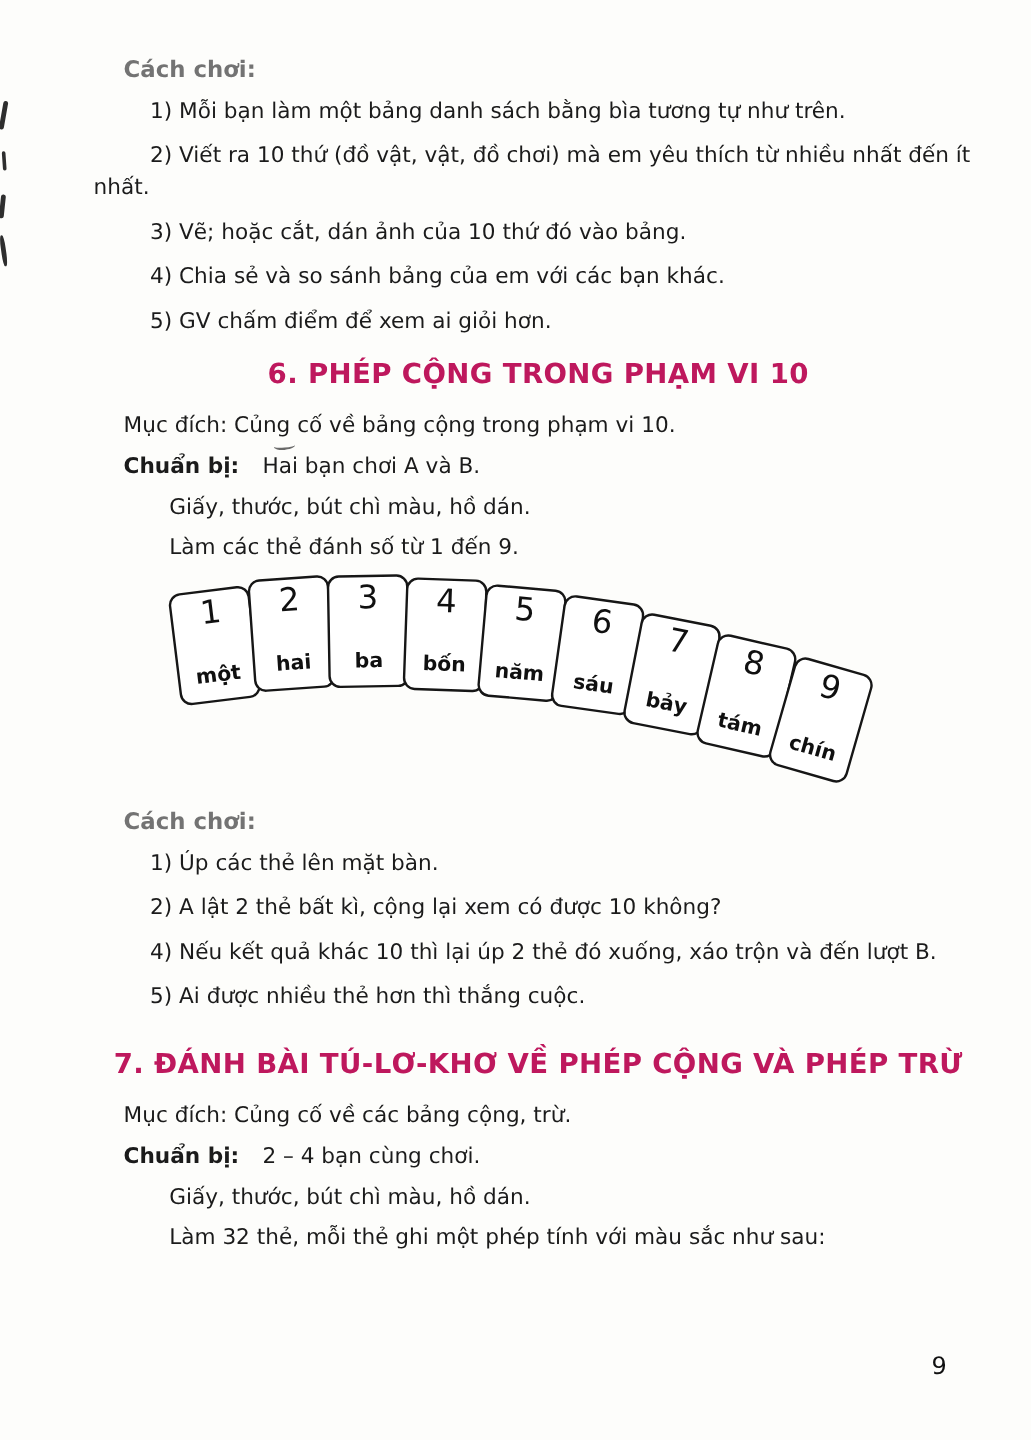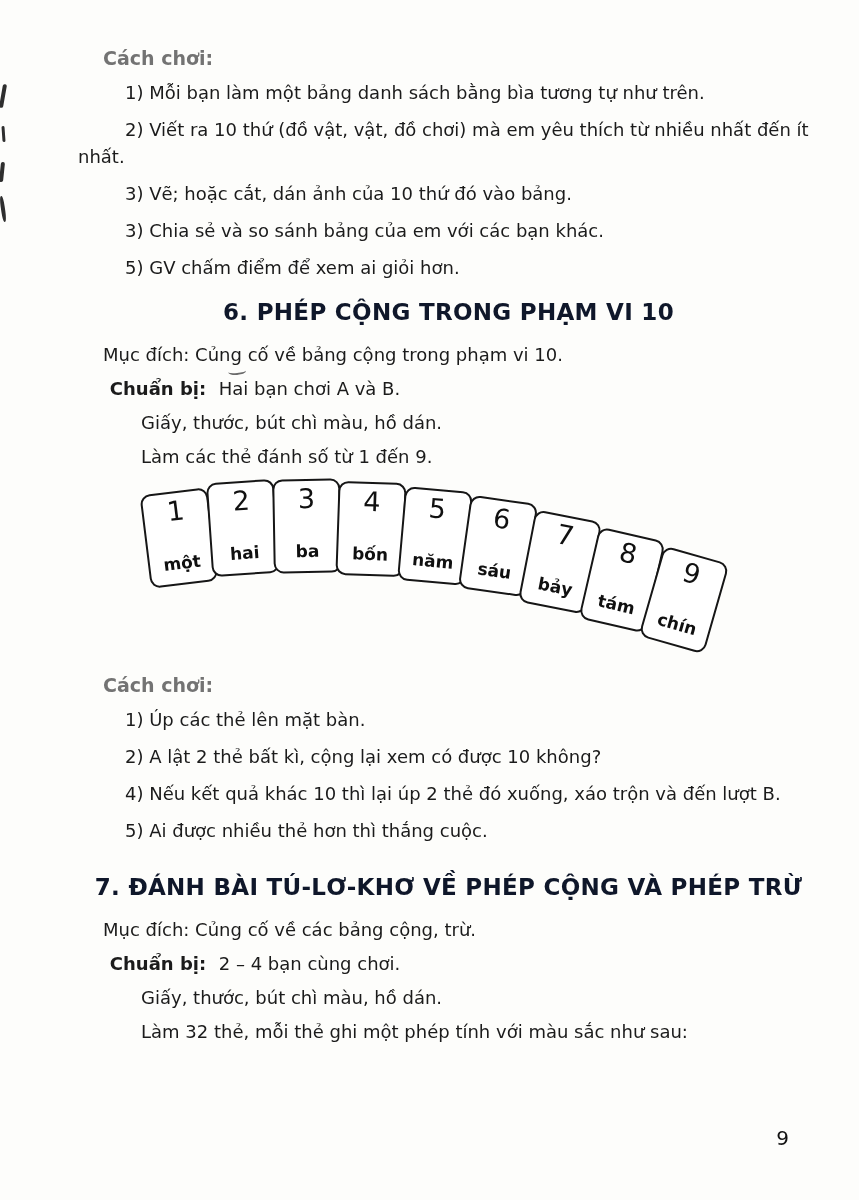--- a/index.html
+++ b/index.html
@@ -28,37 +28,36 @@
     color: #737373;
   }
   .item {
     text-indent: 47px;
     margin-bottom: 10px;
   }
   .section-title {
     font-size: 23px;
     font-weight: bold;
     text-align: center;
-    color: #0f172a;
+    color: #be185d;
     letter-spacing: 0.3px;
     margin: 14px 0 12px;
   }
   .purpose {
     text-indent: 25px;
     margin-bottom: 7px;
   }
   .prep-first {
     padding-left: 25px;
     margin-bottom: 7px;
   }
   .prep-first .label-box {
     display: inline-block;
     width: 110px;
     font-weight: bold;
-    text-align: center;
   }
   .prep-cont {
     margin-left: 63px;
     margin-bottom: 7px;
   }
 
   
   .cards {
     position: relative;
     height: 190px;
@@ -122,21 +121,21 @@
 <div class="artifact a4"></div>
 <div class="squiggle"></div>
 
 <div class="content">
 
   <section>
     <p class="inline-heading">Cách chơi:</p>
     <p class="item">1) Mỗi bạn làm một bảng danh sách bằng bìa tương tự như trên.</p>
     <p class="item">2) Viết ra 10 thứ (đồ vật, vật, đồ chơi) mà em yêu thích từ nhiều nhất đến ít nhất.</p>
     <p class="item">3) Vẽ; hoặc cắt, dán ảnh của 10 thứ đó vào bảng.</p>
-    <p class="item">3) Chia sẻ và so sánh bảng của em với các bạn khác.</p>
+    <p class="item">4) Chia sẻ và so sánh bảng của em với các bạn khác.</p>
     <p class="item">5) GV chấm điểm để xem ai giỏi hơn.</p>
   </section>
 
   <section>
     <h2 class="section-title">6. PHÉP CỘNG TRONG PHẠM VI 10</h2>
 
     <p class="purpose">
       <span class="bold">Mục đích:</span>
       <span>Củng cố về bảng cộng trong phạm vi 10.</span>
     </p>

